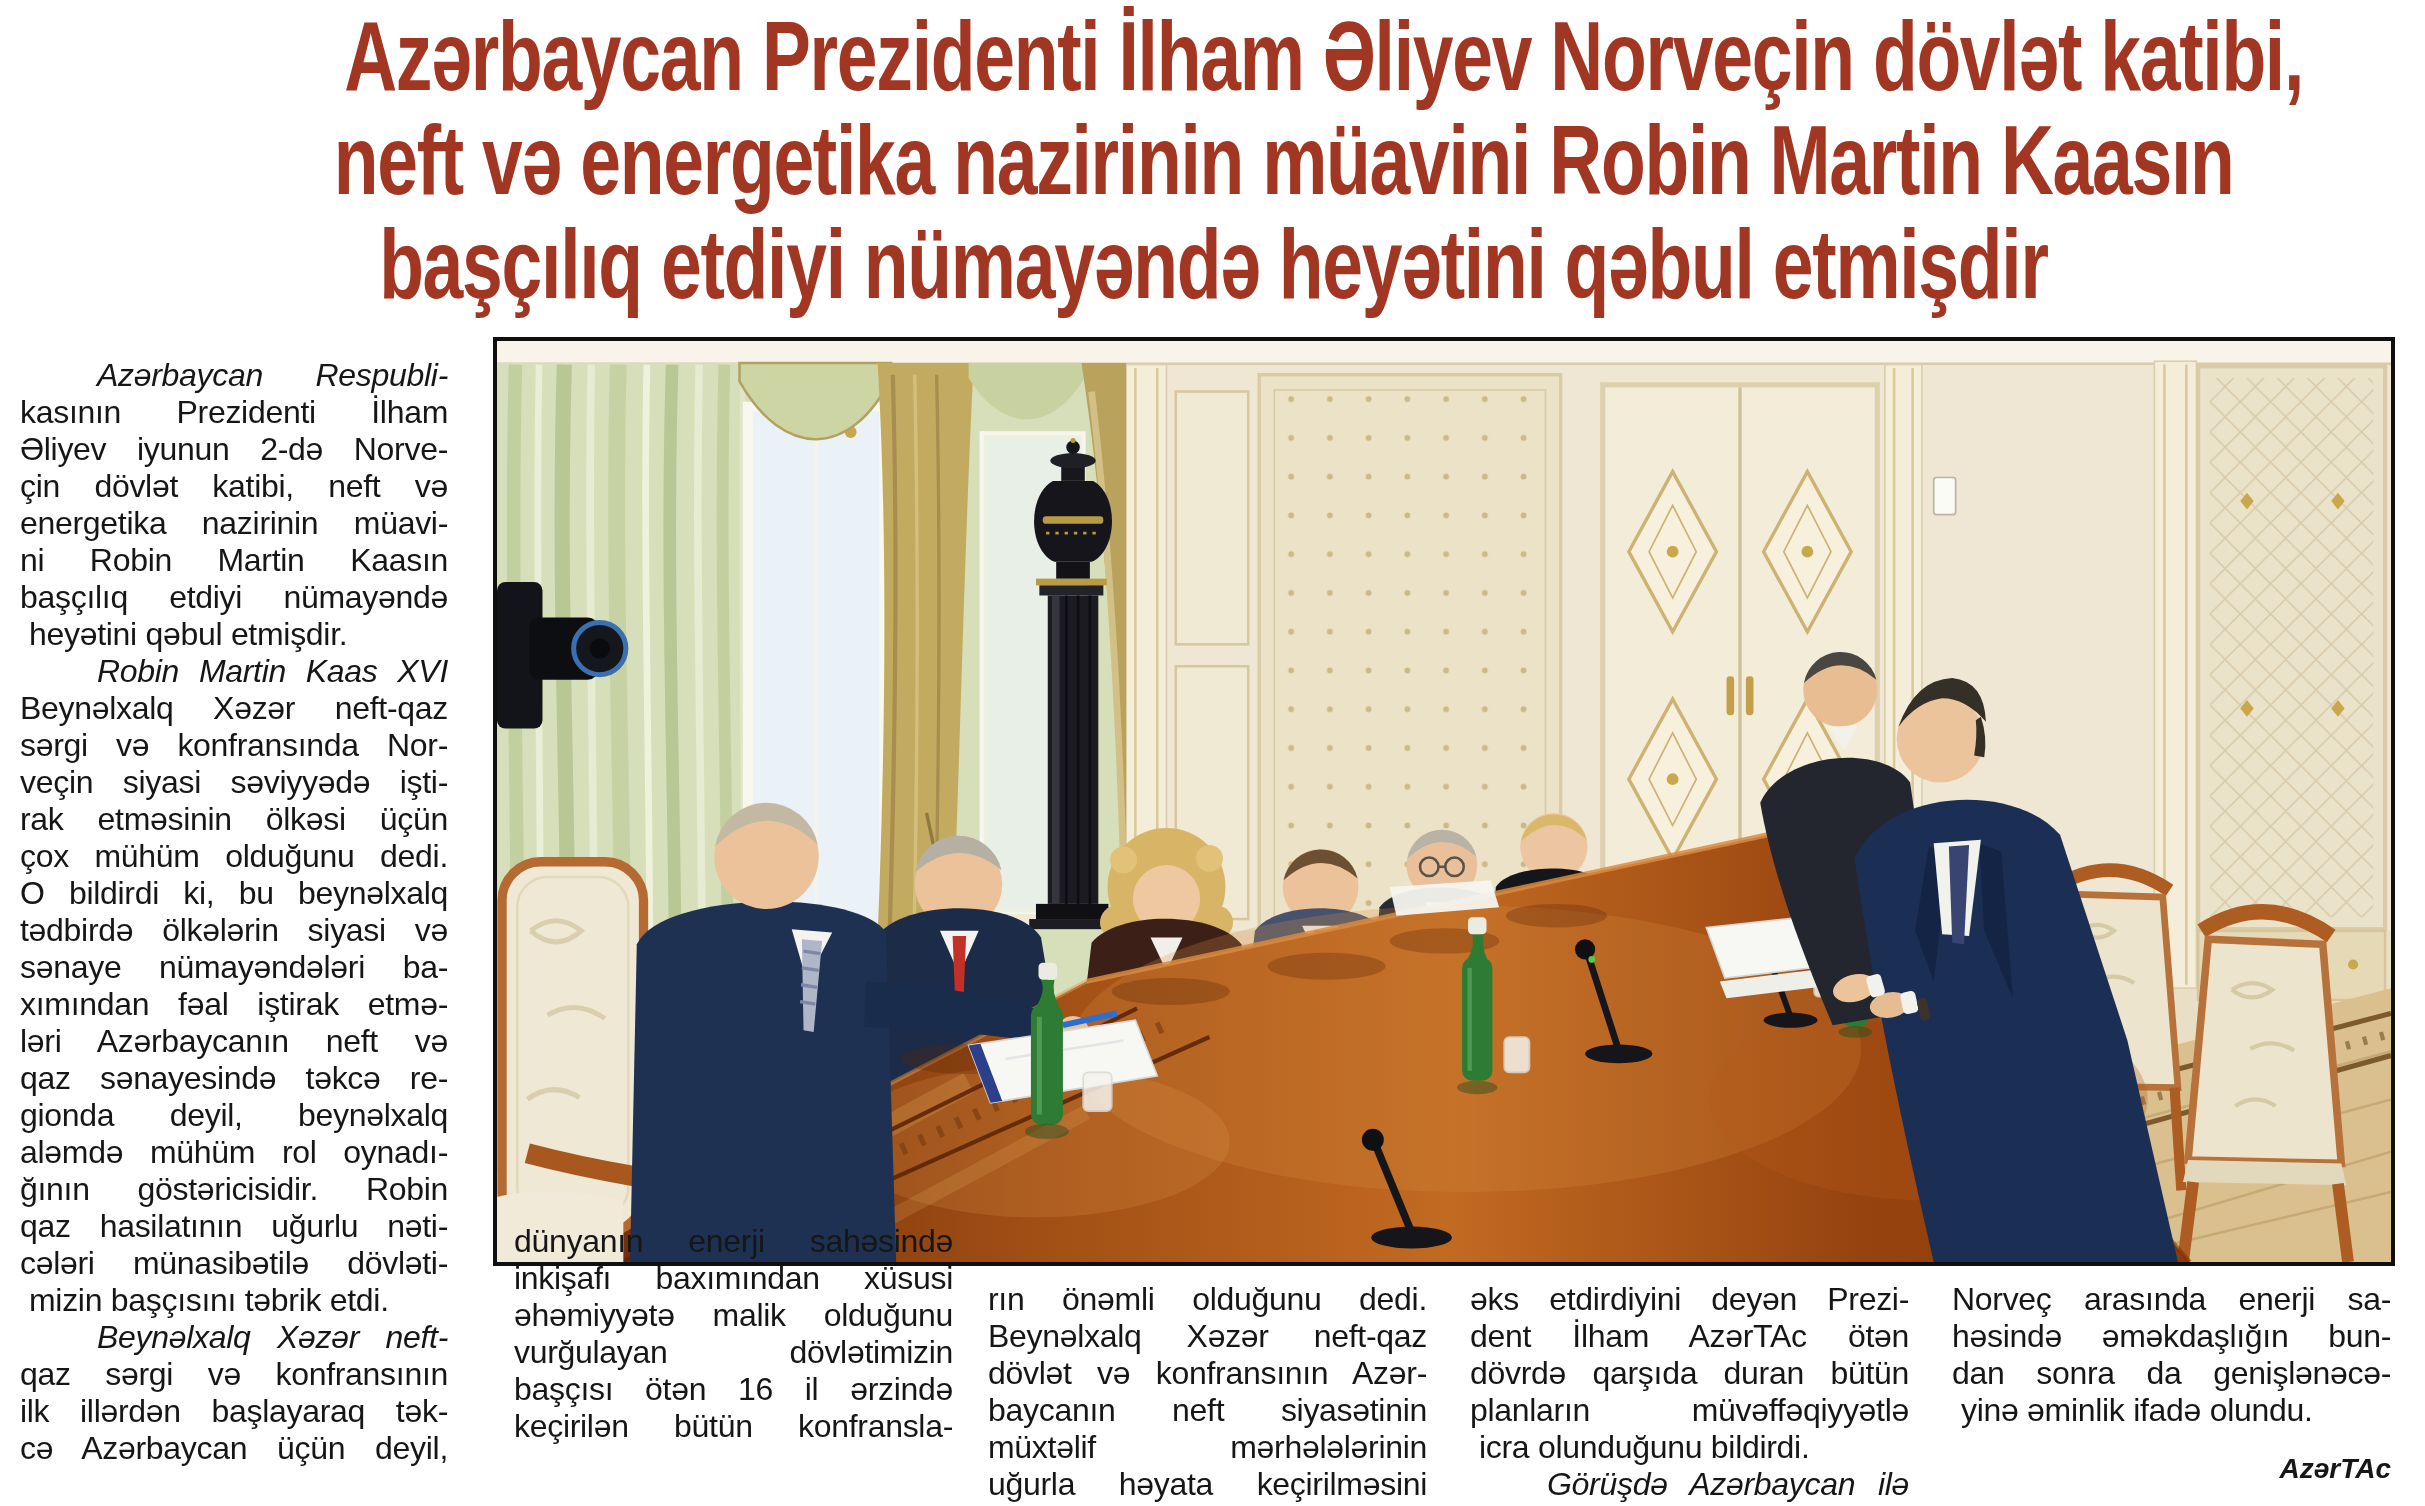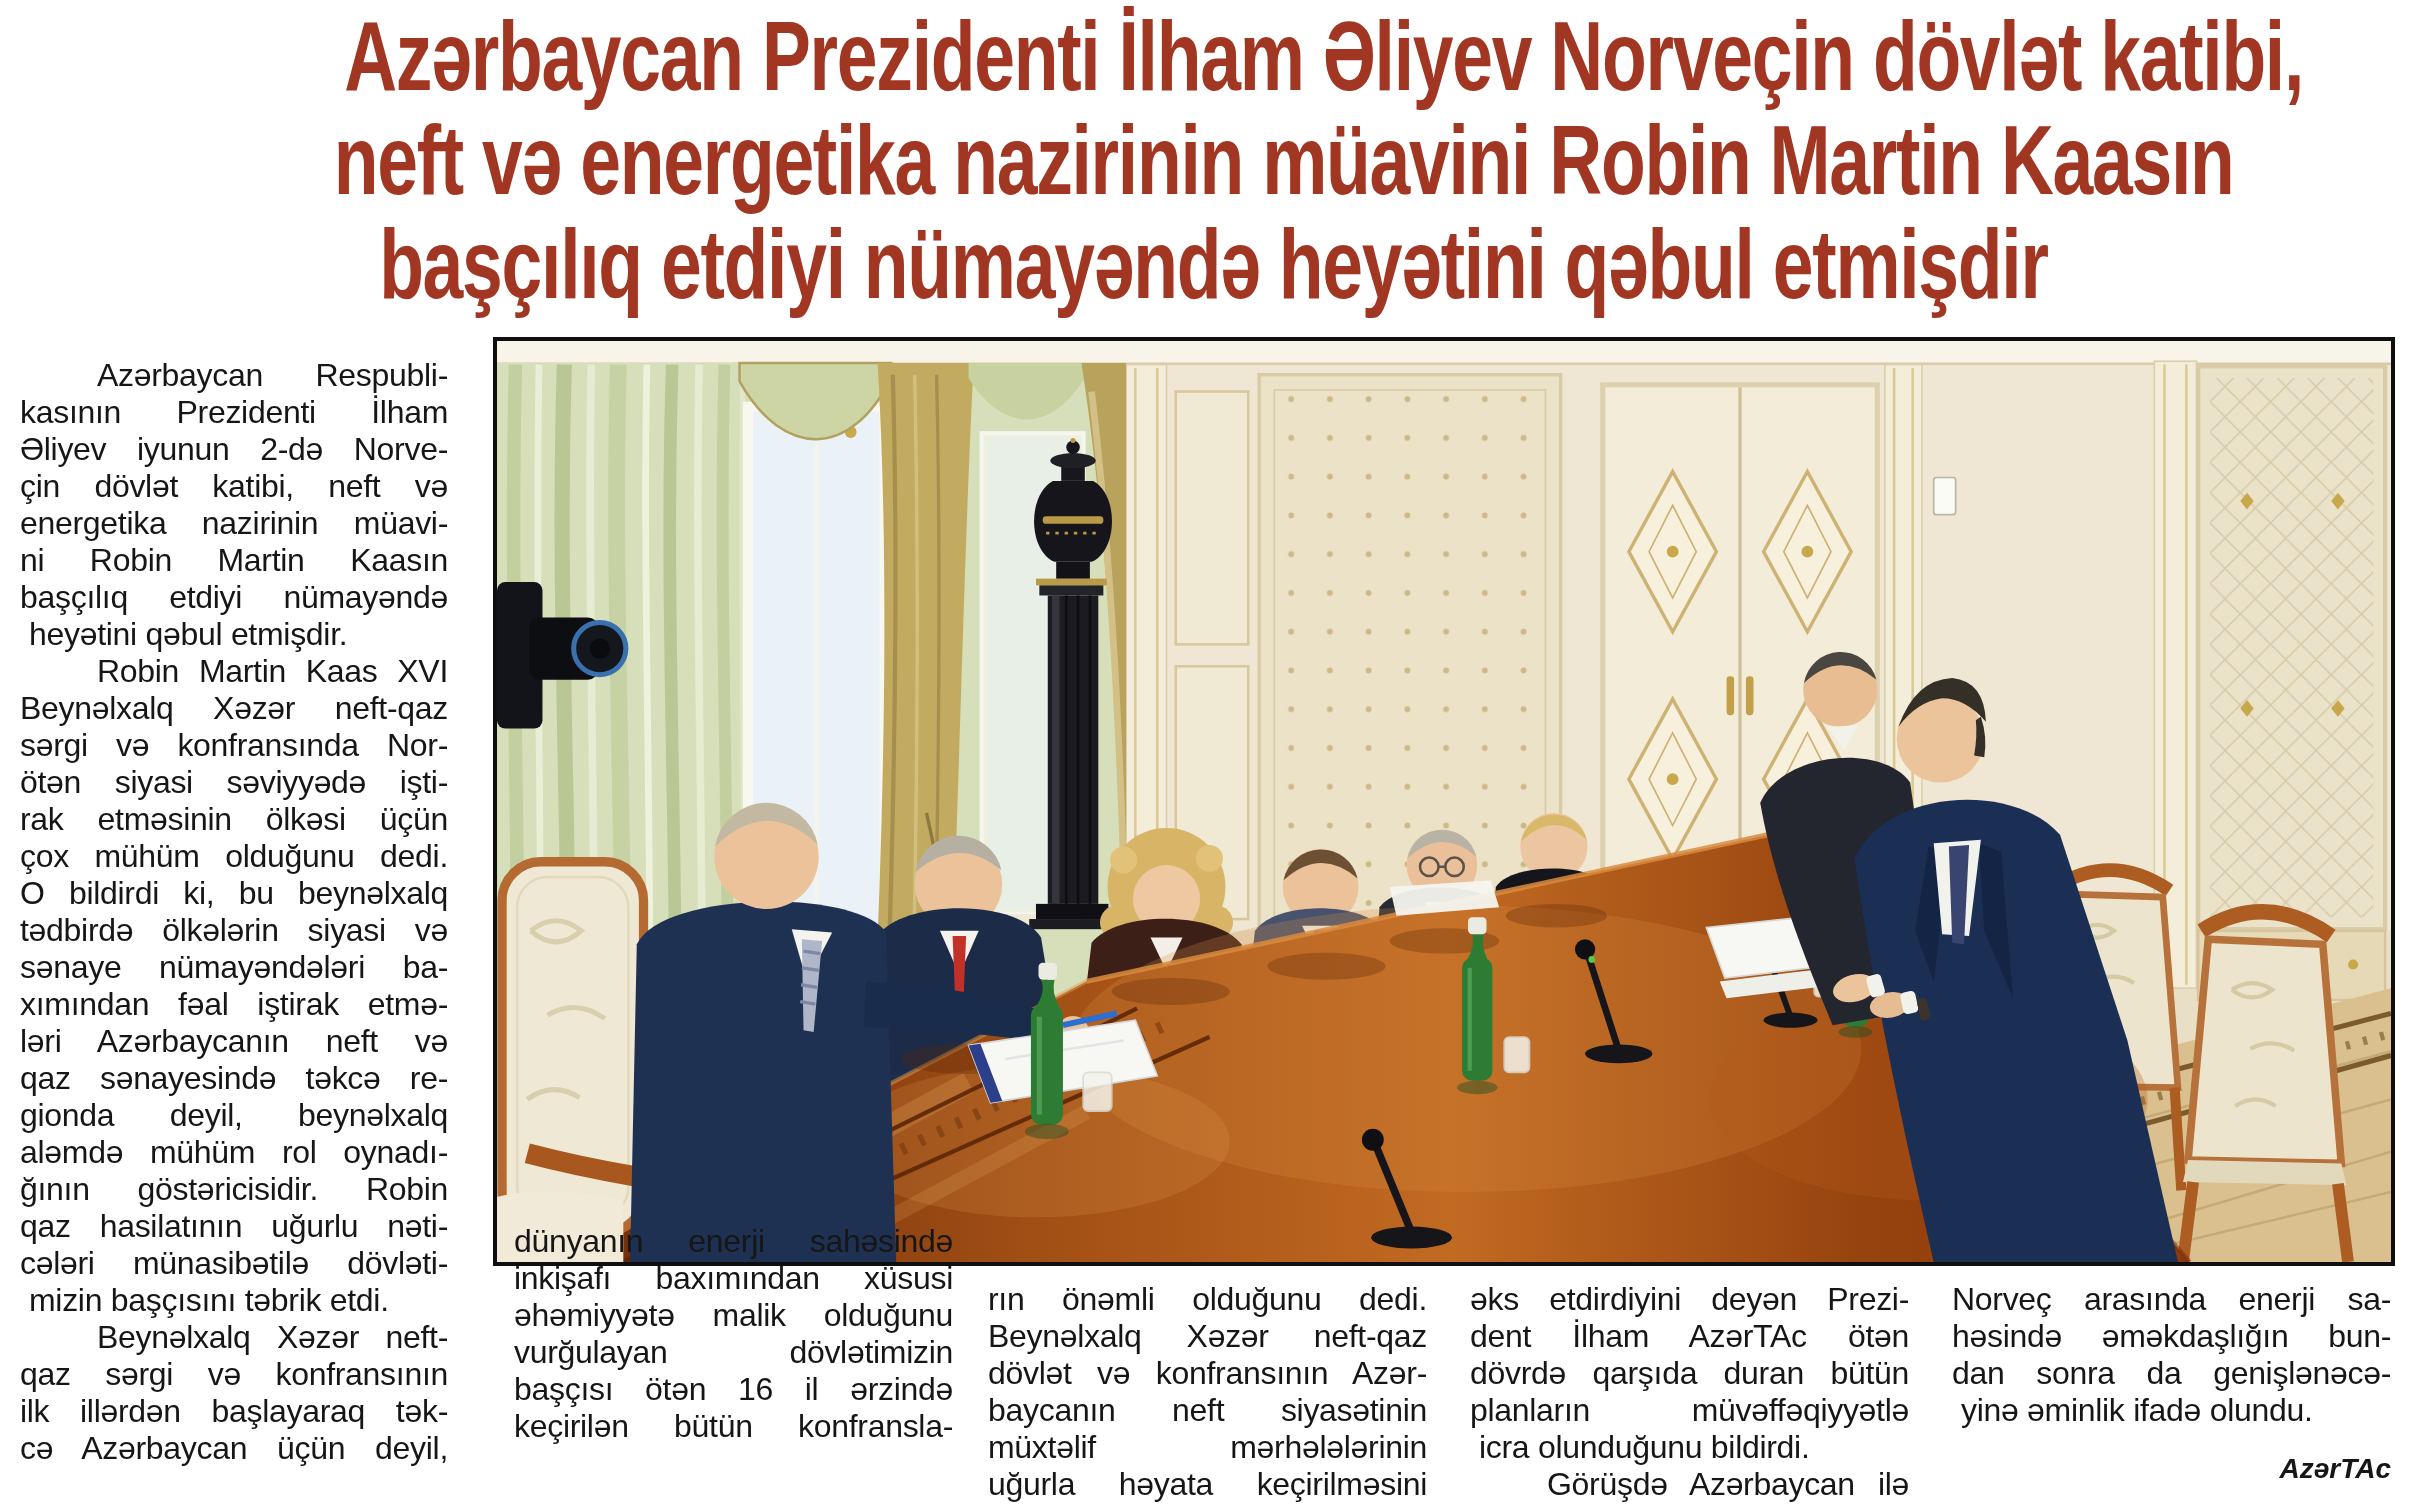--- a/index.html
+++ b/index.html
@@ -8,21 +8,21 @@
     width:2426px; height:1506px; position:relative; overflow:hidden;
     background:#ffffff; font-family:"Liberation Sans","DejaVu Sans",sans-serif;
     color:#161616;
   }
   .headline { position:absolute; left:0; top:5px; width:2426px; text-align:center; color:var(--hl); font-weight:bold; }
   .hl-line { display:block; height:104px; line-height:102px; white-space:nowrap; }
   .hl-line > span { display:inline-block; transform:scaleX(0.74); transform-origin:50% 50%; font-size:99px; letter-spacing:-1.7px; }
   .textcol { position:absolute; font-size:32px; line-height:37px; letter-spacing:-0.3px; }
   .tl { text-align:justify; text-align-last:justify; }
   .tl.nj { text-align-last:left;margin-left:9px; }
-  .tl.ind { text-indent:77px; }
+  .tl.ind { text-indent:77px;font-style:italic; }
   .col-left   { left:20px;   top:357px;  width:428px; }
   .col-b0     { left:505px;  top:1223px; width:439px;margin-left:9px; }
   .col-b1     { left:988px; top:1281px; width:439px; }
   .col-b2     { left:1470px; top:1281px; width:439px; }
   .col-b3     { left:1952px; top:1281px; width:439px; }
   .signature  { position:absolute; left:1952px; top:1453px; width:439px; text-align:right;
                 font-size:28px; font-weight:bold; font-style:italic; letter-spacing:0; }
   .photo { position:absolute; left:493px; top:337px; width:1902px; height:929px;
            border:4.2px solid #0f0f0f; box-sizing:border-box; margin:0; background:#e9e2cf; }
   .photo svg { display:block; width:100%; height:100%; }
@@ -41,21 +41,21 @@
     <div class="tl">kasının Prezidenti İlham</div>
     <div class="tl">Əliyev iyunun 2-də Norve-</div>
     <div class="tl">çin dövlət katibi, neft və</div>
     <div class="tl">energetika nazirinin müavi-</div>
     <div class="tl">ni Robin Martin Kaasın</div>
     <div class="tl">başçılıq etdiyi nümayəndə</div>
     <div class="tl nj">heyətini qəbul etmişdir.</div>
     <div class="tl ind">Robin Martin Kaas XVI</div>
     <div class="tl">Beynəlxalq Xəzər neft-qaz</div>
     <div class="tl">sərgi və konfransında Nor-</div>
-    <div class="tl">ötən siyasi səviyyədə işti-</div>
+    <div class="tl">veçin siyasi səviyyədə işti-</div>
     <div class="tl">rak etməsinin ölkəsi üçün</div>
     <div class="tl">çox mühüm olduğunu dedi.</div>
     <div class="tl">O bildirdi ki, bu beynəlxalq</div>
     <div class="tl">tədbirdə ölkələrin siyasi və</div>
     <div class="tl">sənaye nümayəndələri ba-</div>
     <div class="tl">xımından fəal iştirak etmə-</div>
     <div class="tl">ləri Azərbaycanın neft və</div>
     <div class="tl">qaz sənayesində təkcə re-</div>
     <div class="tl">gionda deyil, beynəlxalq</div>
     <div class="tl">aləmdə mühüm rol oynadı-</div>

